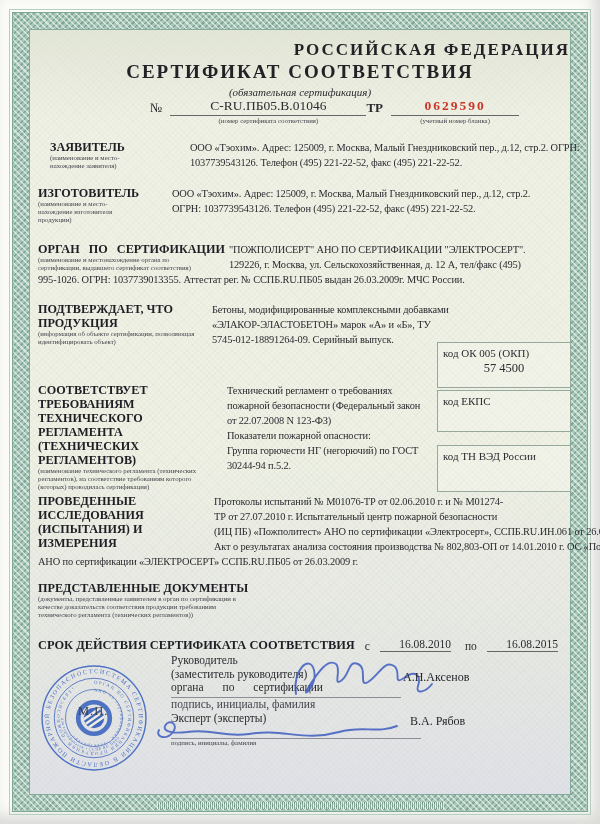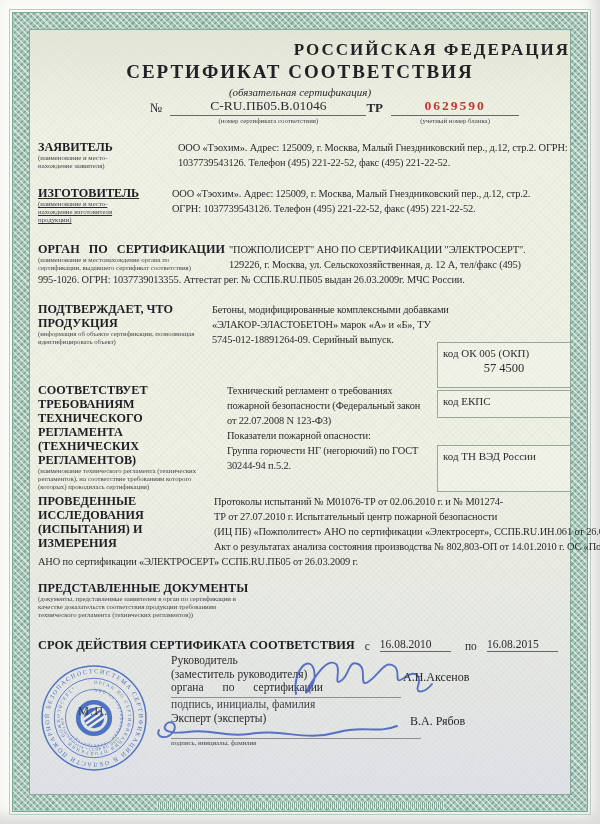--- a/index.html
+++ b/index.html
@@ -28,37 +28,37 @@
   .w1{width:196px;}
   .w2{width:128px;}
   .red{color:#c9372b;font-weight:bold;letter-spacing:2px;}
   .cap{font-size:6.8px;line-height:8px;text-align:center;color:#45454d;margin-top:1px;}
   .sec{position:absolute;left:8px;right:8px;}
   .lab{float:left;padding-right:4px;}
   .bold{font-weight:bold;font-size:12.2px;line-height:14px;color:#1e1e24;}
   .jline{text-align:justify;text-align-last:justify;}
   .tiny{font-size:6.8px;line-height:8px;color:#45454d;}
   .vline{font-size:10.4px;line-height:15px;letter-spacing:-.15px;white-space:nowrap;}
-  .w136{width:136px;}
-  .w130{width:130px;text-decoration:underline;}
+  .w136{width:136px;margin-left:12px;}
+  .w130{width:130px;}
   .w187{width:187px;}
   .w170{width:170px;}
   .w185{width:185px;}
   .w172{width:172px;}
   .tw95{width:95px;}
   .tw160{width:160px;}
   .tw170{width:170px;}
   .tw200{width:205px;}
   .codebox{position:absolute;left:407px;width:134px;border:1px solid #97a89c;padding:3px 5px 0;box-sizing:border-box;background:rgba(250,252,244,.25);}
   .codelab{font-size:11px;line-height:14px;}
   .codeval{font-size:12.5px;text-align:center;line-height:16px;}
   .validity{display:flex;align-items:flex-end;}
   .vlab{font-size:12.4px;white-space:nowrap;}
   .cword{font-size:11.5px;margin:0 6px 0 10px;}
-  .dline{display:inline-block;width:106px;border-bottom:1px solid #666;text-align:left;font-size:11.5px;padding-bottom:1px;margin:0 4px;}
+  .dline{display:inline-block;width:106px;border-bottom:1px solid #666;text-align:right;font-size:11.5px;padding-bottom:1px;margin:0 4px;}
   .sigzone{height:170px;}
   .rolelines div{font-size:11.5px;line-height:13.5px;}
   .roleblock{position:absolute;left:133px;top:0;width:152px;}
   .sigcapline{border-top:1px solid #8d8d95;width:230px;margin-top:2px;}
   .expertblock{position:absolute;left:133px;top:58px;width:260px;}
   .expline{border-top:1px solid #8d8d95;width:250px;margin-top:14px;}
   .signame{position:absolute;font-size:12px;color:#26262c;}
   .sigsvg{position:absolute;pointer-events:none;}
   .mp{position:absolute;left:40px;top:50px;font-size:12.5px;color:#3c3d46;z-index:3;letter-spacing:1px;}
   .sealwrap{position:absolute;left:0;top:8px;width:112px;height:112px;z-index:2;opacity:.88;}
@@ -171,21 +171,21 @@
 
     <div class="sec" style="top:551px">
       <div class="bold">ПРЕДСТАВЛЕННЫЕ ДОКУМЕНТЫ</div>
       <div class="tiny tw200">(документы, представленные заявителем в орган по сертификации в качестве доказательств соответствия продукции требованиям технического регламента (технических регламентов))</div>
     </div>
 
     <div class="codebox" style="top:312px;height:46px">
       <div class="codelab">код ОК 005 (ОКП)</div>
       <div class="codeval">57 4500</div>
     </div>
-    <div class="codebox" style="top:360px;height:28px">
+    <div class="codebox" style="top:360px;height:42px">
       <div class="codelab">код ЕКПС</div>
       <div class="codeval"></div>
     </div>
     <div class="codebox" style="top:415px;height:47px">
       <div class="codelab">код ТН ВЭД России</div>
       <div class="codeval"></div>
     </div>
 
     <div class="sec validity" style="top:608px">
       <span class="bold vlab">СРОК ДЕЙСТВИЯ СЕРТИФИКАТА СООТВЕТСТВИЯ</span>

